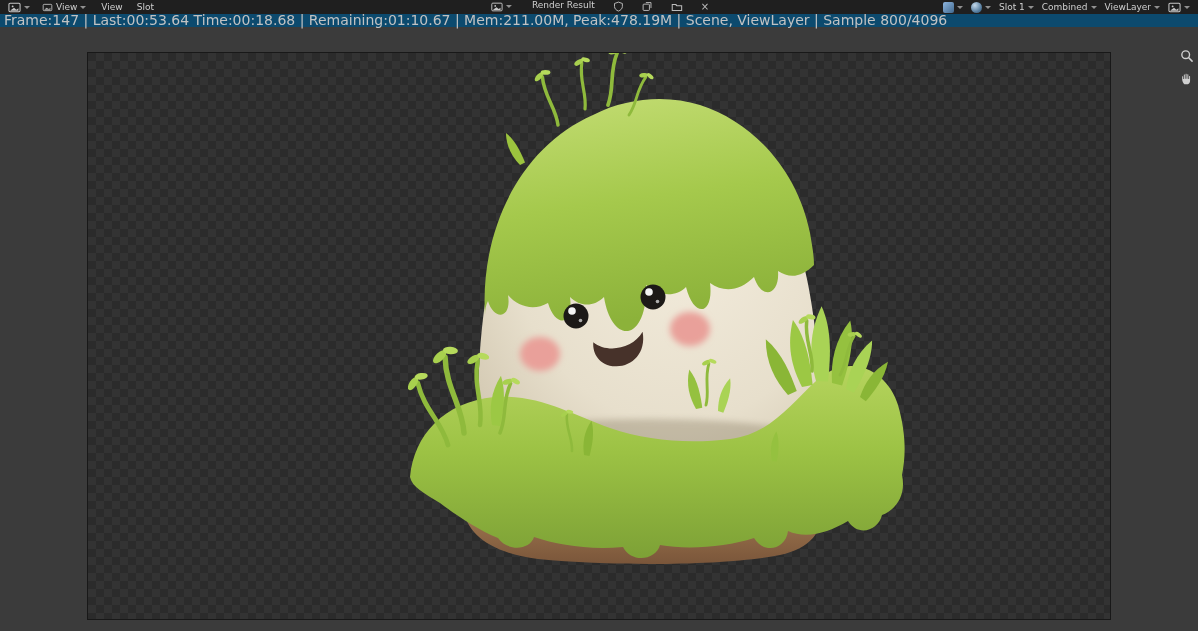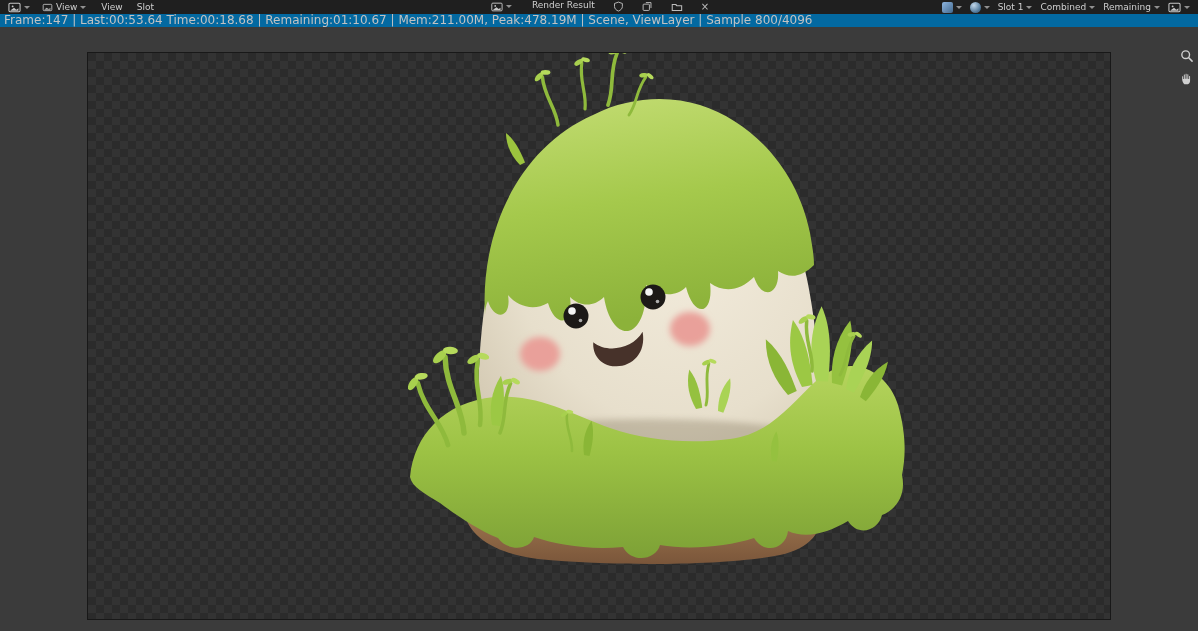--- a/index.html
+++ b/index.html
@@ -38,22 +38,22 @@
   .ico { display: inline-flex; align-items: center; justify-content: center; }
   .chan-ico { width: 11px; height: 11px; border-radius: 2px;
     background: linear-gradient(135deg, #8fb6e0 0%, #41698f 100%); }
   .sphere-ico { width: 11px; height: 11px; border-radius: 50%;
     background: radial-gradient(circle at 35% 30%, #c3d8ea, #4a7396 70%); }
   .xglyph { color: #bdbdbd; font-size: 10px; line-height: 10px; padding: 0 2px; }
 
   
   .statusbar {
     position: absolute; top: 14px; left: 0; width: 100%; height: 13px;
-    background: #0369a1;
-    color: #c2c2c2; font-size: 12px; line-height: 13px;
+    background: #0c4a6e;
+    color: #c2c2c2; font-size: 14px; line-height: 13px;
     padding-left: 4px;
     white-space: nowrap;
     z-index: 6;
   }
 
   
   .viewport {
     position: absolute; top: 27px; left: 0; width: 1198px; height: 604px;
     background: #3b3b3b;
   }
@@ -146,21 +146,21 @@
     </div>
     <div class="hbtn">
       <span>Slot 1</span>
       <span class="chev"></span>
     </div>
     <div class="hbtn">
       <span>Combined</span>
       <span class="chev"></span>
     </div>
     <div class="hbtn">
-      <span>Remaining</span>
+      <span>ViewLayer</span>
       <span class="chev"></span>
     </div>
     <div class="hbtn">
       <span class="ico">
         <svg width="13" height="13" viewBox="0 0 14 14">
           <rect x="1" y="2.5" width="12" height="9" rx="1.2" fill="none" stroke="#c9c9c9" stroke-width="1.1"></rect>
           <circle cx="5" cy="5.8" r="1" fill="#c9c9c9"></circle>
           <path d="M2.8 10 L6.5 7.2 L9 9.3 L11.2 7.8 L11.2 10.4 L2.8 10.4 Z" fill="#c9c9c9"></path>
         </svg>
       </span>

